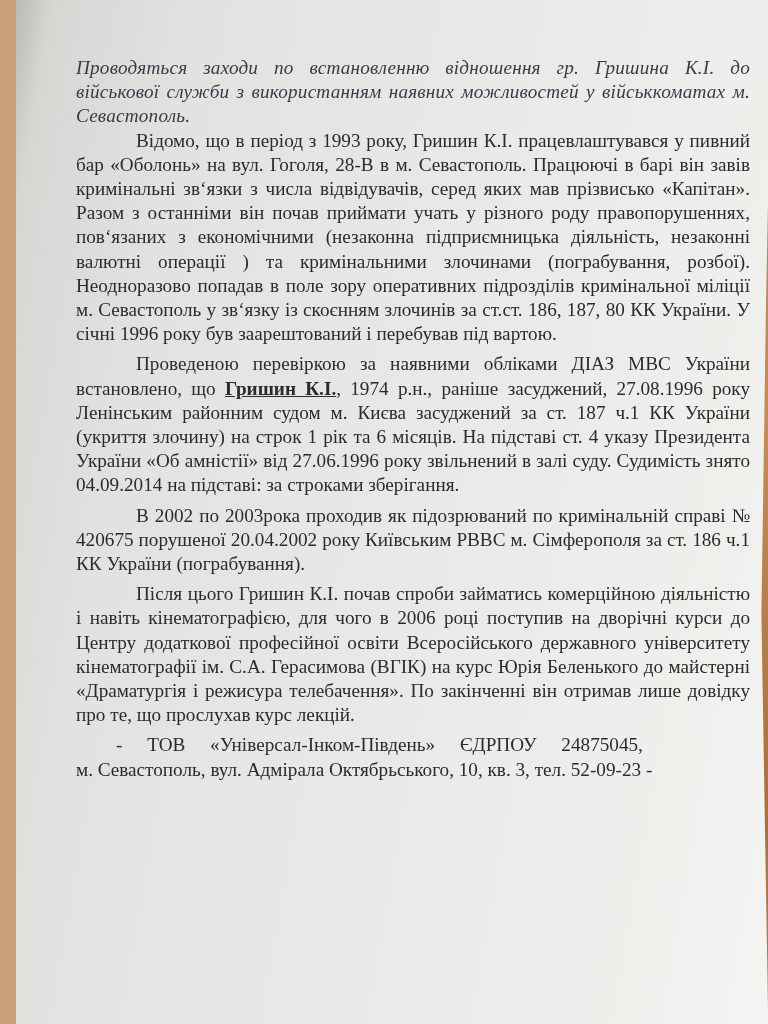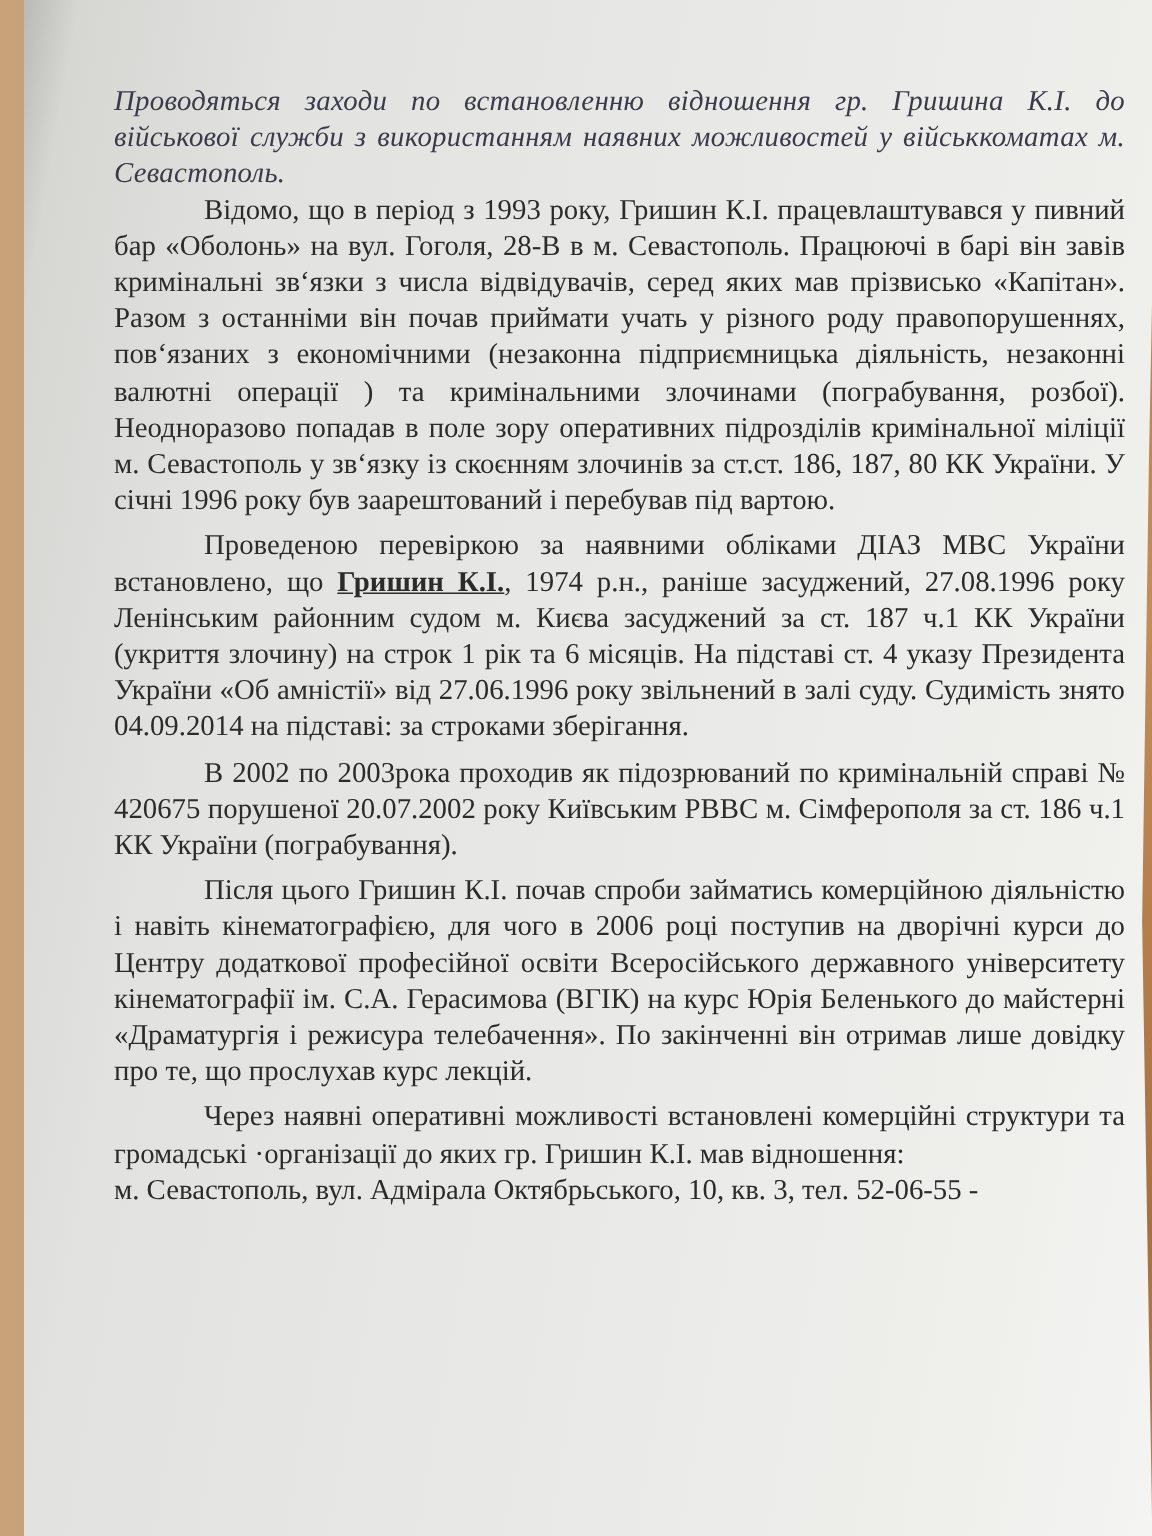--- a/index.html
+++ b/index.html
@@ -33,26 +33,26 @@
     <p class="p lead">Проводяться заходи по встановленню відношення гр. Гришина К.І. до військової служби з використанням наявних можливостей у військкоматах м. Севастополь.</p>
 
     <p class="p indent"><span>Відомо, що в період з 1993 року, Гришин К.І. працевлаштувався у пивний бар «Оболонь» на вул. Гоголя, 28-В в м. Севастополь. Працюючі в барі він завів кримінальні зв‘язки з числа відвідувачів, серед яких мав прізвисько «Капітан». Разом з останніми він почав приймати учать у різного роду правопорушеннях, пов‘язаних з економічними (незаконна підприємницька діяльність, незаконні валютні операції ) та кримінальними злочинами (пограбування, розбої). Неодноразово попадав в поле зору оперативних підрозділів кримінальної міліції м. Севастополь </span><span class="u">у зв‘язку із скоєнням злочинів за ст.ст. 186, 187, 80 КК України</span><span>. У січні 1996 року був заарештований і перебував під вартою.</span></p>
 
     <div class="gap"></div>
 
     <p class="p indent"><span>Проведеною перевіркою за наявними обліками ДІАЗ МВС України встановлено, що </span><b>Гришин К.І.</b><span>, 1974 р.н., </span><span class="u">раніше засуджений</span><span>, 27.08.1996 року Ленінським районним судом м. Києва засуджений за </span><span class="u">ст. 187 ч.1 КК України (укриття злочину) на строк 1 рік та 6 місяців</span><span>. На підставі ст. 4 указу Президента України «Об амністії» від 27.06.1996 року звільнений в залі суду. Судимість знято 04.09.2014 на підставі: за строками зберігання.</span></p>
 
     <div class="gap"></div>
 
-    <p class="p indent"><span>В 2002 по 2003рока проходив як підозрюваний по кримінальній справі № 420675 порушеної 20.07.2002 року Київським РВВС м. Сімферополя за </span><span class="u">ст. 186 ч.1 КК України (пограбування)</span><span>.</span></p>
+    <p class="p indent"><span>В 2002 по 2003рока проходив як підозрюваний по кримінальній справі № 420675 порушеної 20.04.2002 року Київським РВВС м. Сімферополя за </span><span class="u">ст. 186 ч.1 КК України (пограбування)</span><span>.</span></p>
 
     <div class="gap"></div>
 
     <p class="p indent"><span>Після цього Гришин К.І. почав спроби займатись комерційною діяльністю і навіть кінематографією, для чого в 2006 році поступив на дворічні курси до Центру додаткової професійної освіти Всеросійського державного університету кінематографії ім. С.А. Герасимова (ВГІК) на курс Юрія Беленького до майстерні «Драматургія і режисура телебачення». По закінченні він отримав лише довідку про те, що прослухав курс лекцій.</span></p>
 
     <div class="gap"></div>
 
-    <p class="p indent"><span>Через наявні оперативні можливості встановлені комерційні структури та громадські ·організації до яких гр. Гришин К.І. мав відношення:</span></p>
 
-    <p class="p">м. Севастополь, вул. Адмірала Октябрьського, 10, кв. 3, тел. 52-06-55 -</p>
+    <p class="p list-item"><span>-</span> <span>ТОВ</span> <span>«Універсал-Інком-Південь»</span> <span>ЄДРПОУ</span> <span>24875045,</span></p>
+    <p class="p">м. Севастополь, вул. Адмірала Октябрьського, 10, кв. 3, тел. 52-09-23 -</p>
 
   </div>
 </div>
 
 </body></html>

